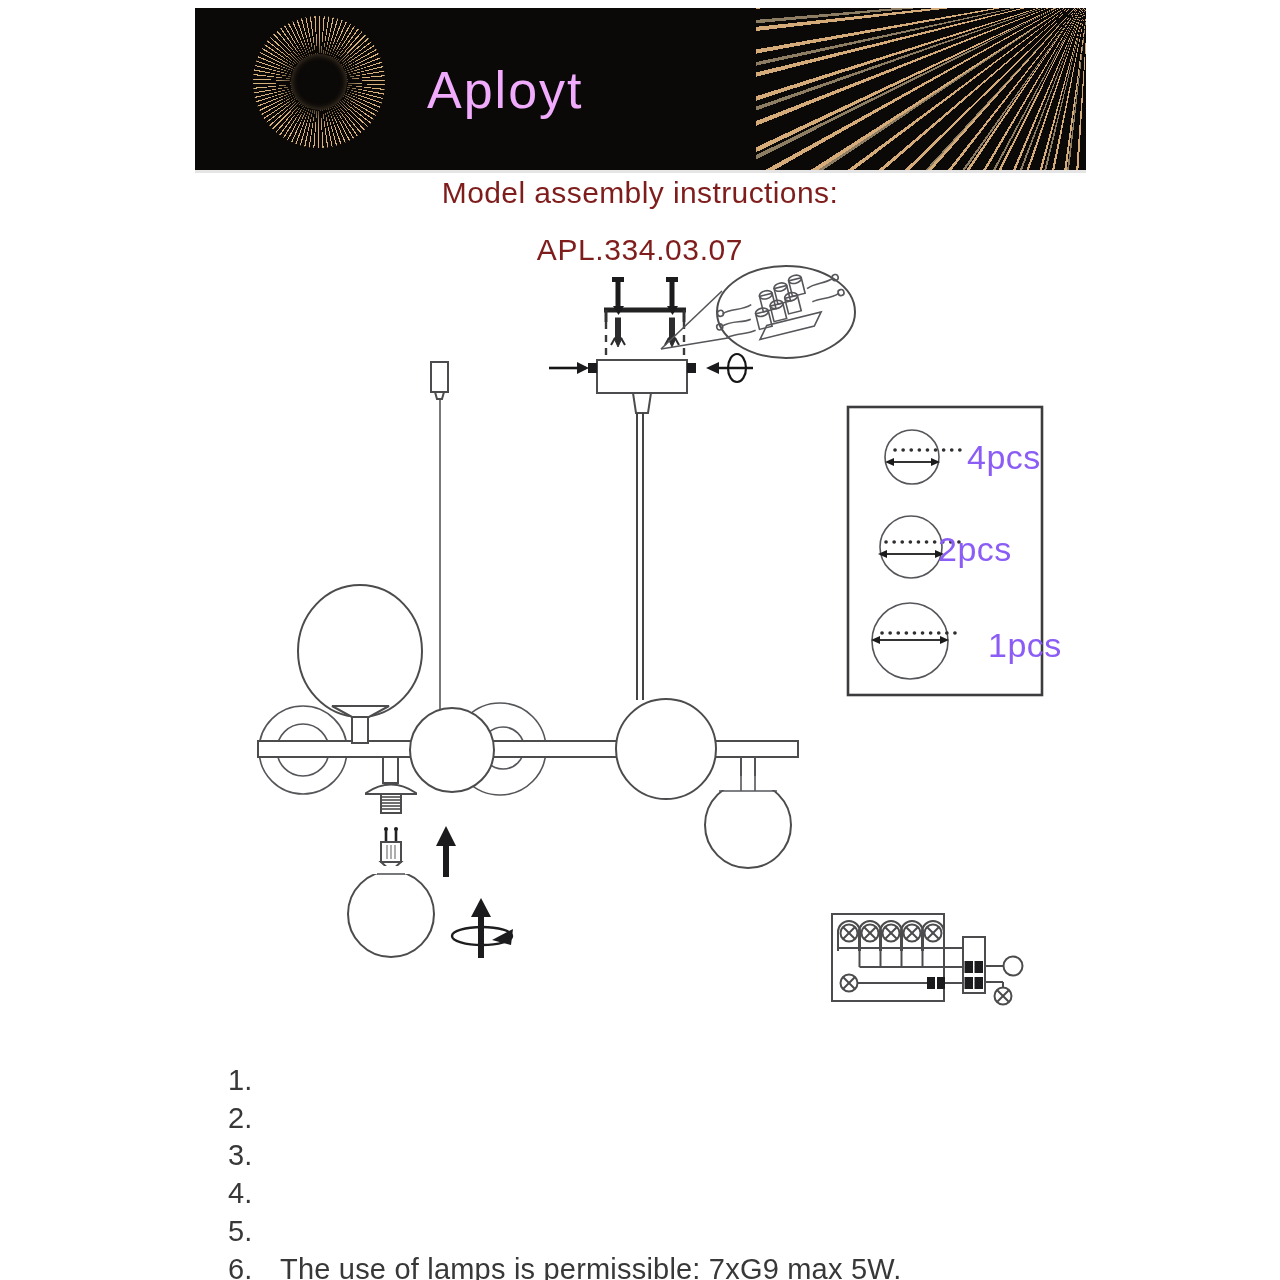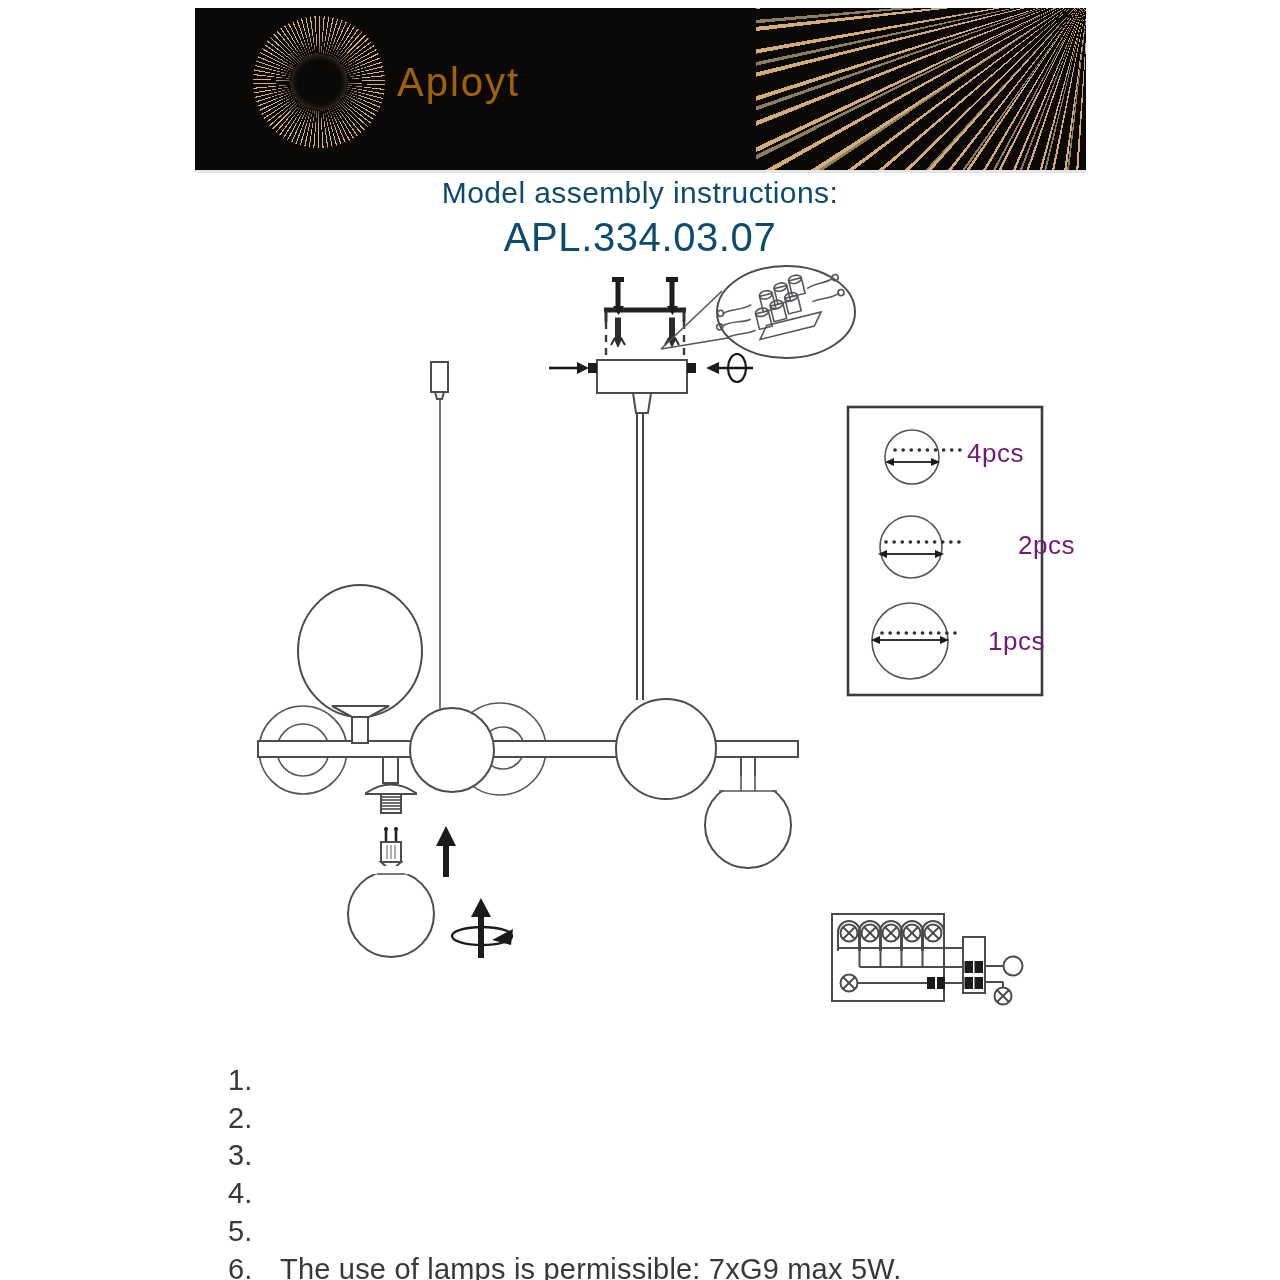--- a/index.html
+++ b/index.html
@@ -16,45 +16,45 @@
   }
   .sunburst{
     position:absolute;left:58px;top:8px;width:132px;height:132px;border-radius:50%;
     background:repeating-conic-gradient(#d9b17c 0deg 1deg,rgba(11,9,7,0) 1deg 4deg);
   }
   .sunburst-core{
     position:absolute;left:96px;top:46px;width:56px;height:56px;border-radius:50%;
     background:#0b0907;box-shadow:0 0 16px 6px rgba(11,9,7,0.9), inset 0 0 6px rgba(217,177,124,.35);
   }
   .brand{
-    position:absolute;left:202px;top:52px;
-    font-size:40px;font-weight:400;letter-spacing:2px;color:#a16207;
+    position:absolute;left:232px;top:52px;
+    font-size:52px;font-weight:400;letter-spacing:2px;color:#f0abfc;
   }
   .corner-rays{
     position:absolute;right:0;top:0;width:330px;height:162px;
     background:
       repeating-conic-gradient(from 150deg at 101% -10%, rgba(0,0,0,0) 0deg 3.1deg, #d4ab79 3.1deg 3.8deg),
       repeating-conic-gradient(from 151.6deg at 101% -10%, rgba(0,0,0,0) 0deg 6.5deg, #8d7d62 6.5deg 7.1deg);
   }
   
-  .title-wrap{position:absolute;left:0;top:176px;width:1280px;text-align:center;color:#0c4a6e;}
+  .title-wrap{position:absolute;left:0;top:176px;width:1280px;text-align:center;color:#7f1d1d;}
   .title-line{font-size:30px;letter-spacing:.4px;}
-  .model-line{font-size:40px;letter-spacing:.6px;margin-top:5px;}
+  .model-line{font-size:30px;letter-spacing:.6px;margin-top:23px;}
   
   svg.diagram{position:absolute;left:0;top:0;width:1280px;height:1280px;}
   .ln{stroke:#4c4c4e;stroke-width:2;fill:none;}
   .lnf{stroke:#4c4c4e;stroke-width:2;fill:#ffffff;}
   .thin{stroke:#55565a;stroke-width:1.6;fill:none;}
   .blk{fill:#1b1b1d;stroke:none;}
   .dash{stroke:#3a3a3c;stroke-width:2.4;stroke-dasharray:7 6;fill:none;}
   .wire{stroke:#5a5a5e;stroke-width:1.6;fill:none;}
   .erase{fill:#ffffff;stroke:none;}
   .dots{stroke:#2f2f31;stroke-width:3.6;stroke-dasharray:0.1 8;stroke-linecap:round;fill:none;}
   
-  .pcs{position:absolute;font-size:26px;color:#701a75;letter-spacing:.5px;}
+  .pcs{position:absolute;font-size:34px;color:#8b5cf6;letter-spacing:.5px;}
   
   .instructions{position:absolute;left:228px;top:1062px;width:860px;color:#383838;}
   .row{display:flex;line-height:37.7px;font-size:29px;letter-spacing:.2px;}
   .num{width:52px;flex:none;}
 </style>
 </head>
 <body>
 
 <div class="banner">
   <div class="sunburst"></div>
@@ -300,21 +300,21 @@
     <circle cx="1013" cy="966" r="9.5" class="ln" stroke-width="1.8"></circle>
     <line x1="985" y1="982" x2="1003" y2="982" class="ln" stroke-width="1.7"></line>
     <line x1="1003" y1="982" x2="1003" y2="988" class="ln" stroke-width="1.7"></line>
     <circle cx="1003" cy="996" r="8.5" class="ln" stroke-width="1.7"></circle>
     <line x1="997" y1="990" x2="1009" y2="1002" class="ln" stroke-width="1.7"></line>
     <line x1="997" y1="1002" x2="1009" y2="990" class="ln" stroke-width="1.7"></line>
   </g>
 </svg>
 
 <div class="pcs" style="left:967px;top:438px;">4pcs</div>
-<div class="pcs" style="left:1018px;top:530px;">2pcs</div>
+<div class="pcs" style="left:938px;top:530px;">2pcs</div>
 <div class="pcs" style="left:967px;top:626px;margin-left:21px;">1pcs</div>
 
 <div class="instructions">
   <div class="row">
     <span class="num">1.</span>
   </div>
   <div class="row">
     <span class="num">2.</span>
   </div>
   <div class="row">

